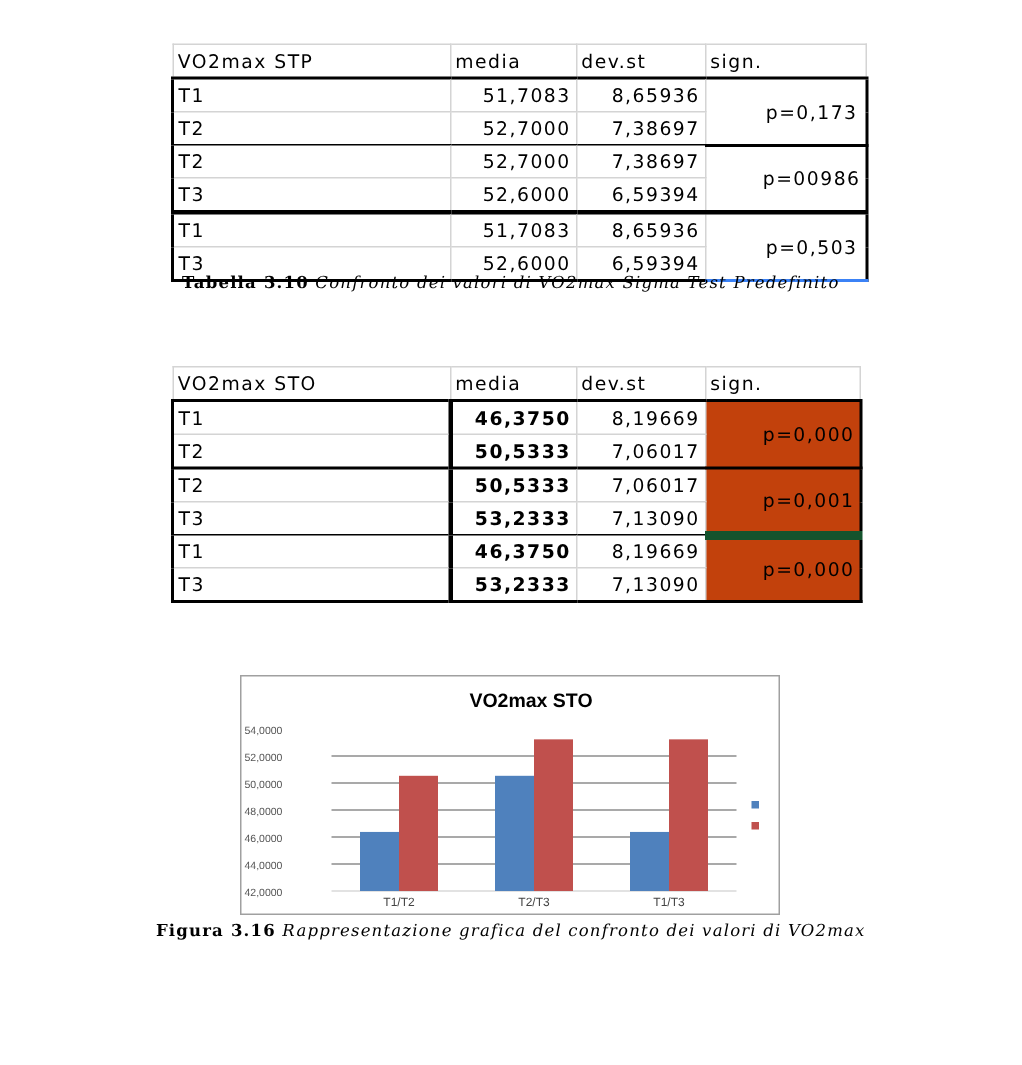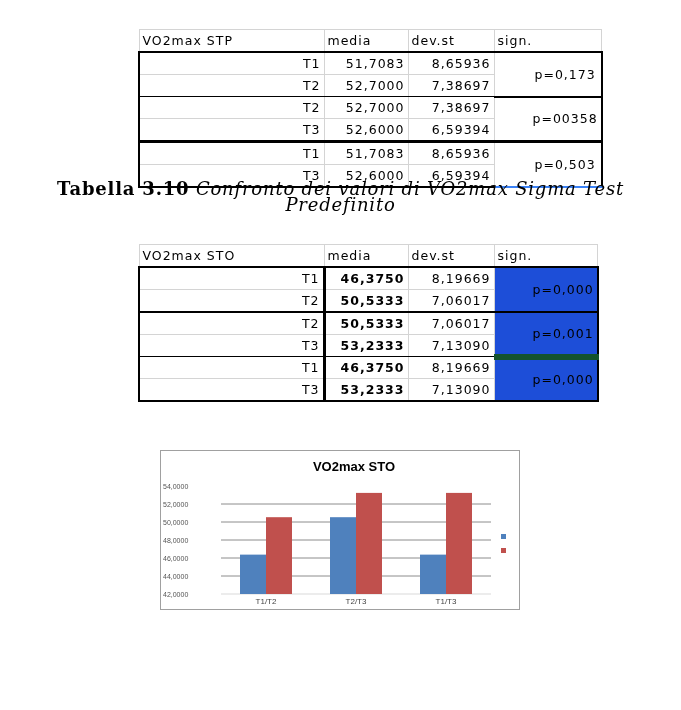--- a/index.html
+++ b/index.html
@@ -1,31 +1,31 @@
 <!DOCTYPE html>
 <html><head>
 <meta charset="utf-8">
 <style>
   html, body { margin:0; padding:0; background:#fff; }
   body { width:681px; height:710px; position:relative; overflow:hidden; font-family:"DejaVu Sans", sans-serif; color:#000; }
-  .tbl { position:absolute; border-collapse:collapse; font-size:12.5px; letter-spacing:1px;margin-left:24px; }
+  .tbl { position:absolute; border-collapse:collapse; font-size:12.5px; letter-spacing:1px; }
   .tbl td { height:21px; padding:0 3px; border:1px solid #d4d4d4; white-space:nowrap; }
   .tbl td.num { text-align:right;padding-left:10px; }
   .tbl td.sig { text-align:center; border-right:2px solid #000;padding-left:38px; }
   .tbl tr.hdr td { border-top:1px solid #d4d4d4; border-bottom:2px solid #000; }
   .tbl tr.grp-end td { border-bottom:2px solid #000; }
   .tbl tr.grp-end.thin td { border-bottom:1px solid #000; }
-  .tbl td.first { border-left:2px solid #000;text-align:right; }
+  .tbl td.first { border-left:2px solid #000; }
   #t1 { left:114px; top:29px; }
   #t2 { left:114px; top:244px; }
   #t1 col.c1 { width:185px; } #t1 col.c2 { width:84px; } #t1 col.c3 { width:86px; } #t1 col.c4 { width:86px; }
   #t2 col.c1 { width:185px; } #t2 col.c2 { width:84px; } #t2 col.c3 { width:86px; } #t2 col.c4 { width:86px; }
   #t2 td.media { border-left:3px solid #000;font-weight:bold; }
-  #t2 td.yellow { background:#1d4ed8; }
-  .caption { position:absolute; width:681px; left:0; text-align:center; font-family:"DejaVu Serif", serif; font-size:18px; line-height:16px; letter-spacing:0.8px; }
+  #t2 td.yellow { background:#c2410c; }
+  .caption { position:absolute; width:681px; left:0; text-align:center; font-family:"DejaVu Serif", serif; font-size:11px; line-height:16px; letter-spacing:0.8px; }
   .caption b { font-weight:bold; }
   .caption i { font-style:italic; }
   #chart { position:absolute; left:160px; top:450px; width:358px; height:158px; border:1px solid #a0a0a0; background:#fff; }
   #chart svg { position:absolute; left:0; top:0; }
 </style>
 </head>
 <body>
 
 <table class="tbl" id="t1">
   <colgroup>
@@ -49,21 +49,21 @@
   </tr>
   <tr class="grp-end thin">
     <td class="first">T2</td>
     <td class="num">52,7000</td>
     <td class="num">7,38697</td>
   </tr>
   <tr>
     <td class="first">T2</td>
     <td class="num">52,7000</td>
     <td class="num">7,38697</td>
-    <td class="sig" rowspan="2" style="border-bottom:3px solid #000">p=00358</td>
+    <td class="sig" rowspan="2" style="border-bottom:3px solid #000">p=00986</td>
   </tr>
   <tr class="grp-end">
     <td class="first" style="border-bottom:3px solid #000">T3</td>
     <td class="num" style="border-bottom:3px solid #000">52,6000</td>
     <td class="num" style="border-bottom:3px solid #000">6,59394</td>
   </tr>
   <tr>
     <td class="first">T1</td>
     <td class="num">51,7083</td>
     <td class="num">8,65936</td>
@@ -168,13 +168,14 @@
         <text x="285" y="153" text-anchor="middle" font-size="8" fill="#444" font-family="Liberation Sans, sans-serif">T1/T3</text>
       </g>
     <g id="legend">
         <rect x="340" y="83" width="5" height="5" fill="#4f81bd"></rect>
         <rect x="340" y="97" width="5" height="5" fill="#c0504d"></rect>
       </g>
   </svg>
 </div>
 
 <div class="caption" style="top:613px;">
+  <div><b>Figura 3.16</b><i> Rappresentazione grafica del confronto dei valori di VO2max</i></div>
 </div>
 
 </body></html>

